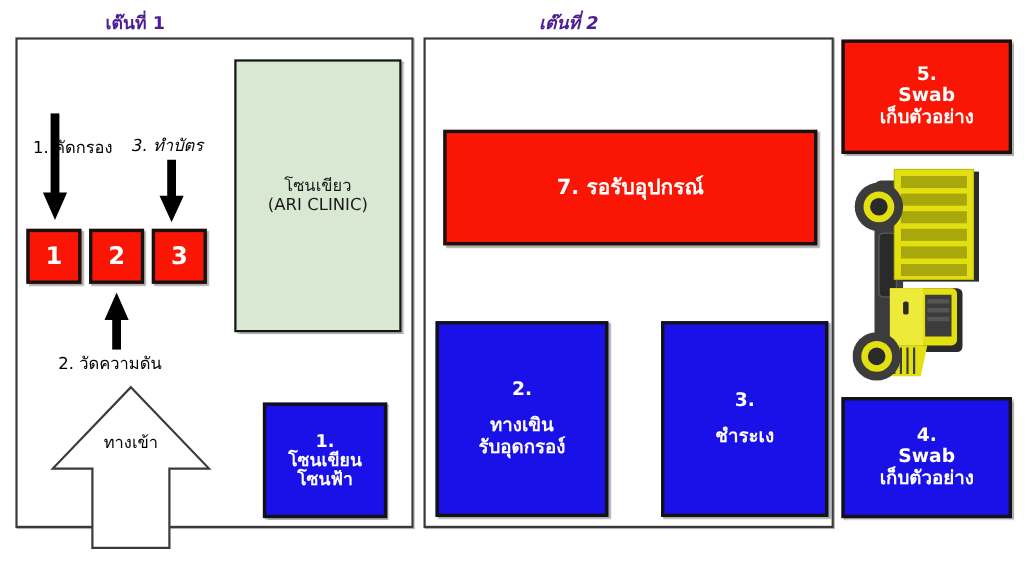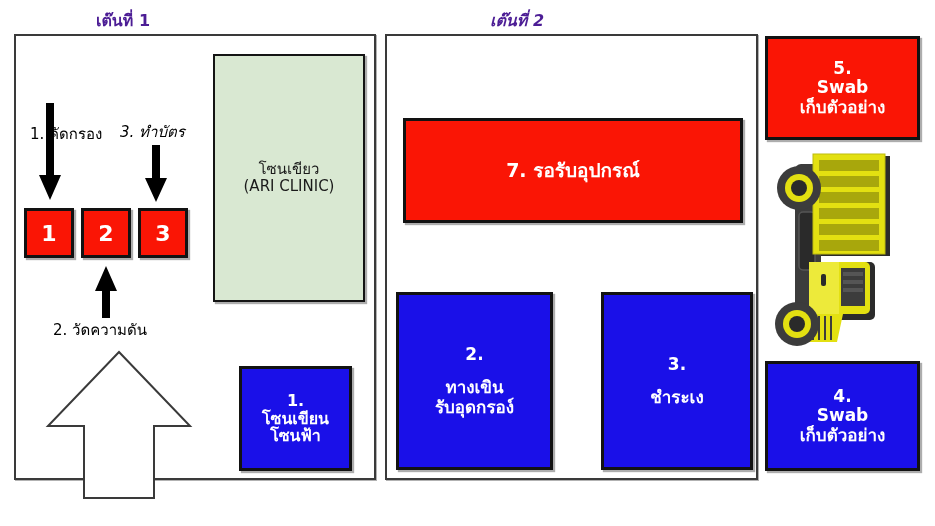--- a/index.html
+++ b/index.html
@@ -136,20 +136,21 @@
 
   <div class="box blue" style="left:239px; top:366px; width:113px; height:105px; font-size:16px;">
     <span class="ln">1.</span>
     <span class="ln">โซนเขียน</span>
     <span class="ln">โซนฟ้า</span>
   </div>
 
   <svg class="entrance" style="left:44px; top:348px;" width="150" height="155" viewBox="0 0 150 155">
     <path d="M75,4 L146,78 H110 V150 H40 V78 H4 Z" fill="#ffffff" stroke="#3a3a3a" stroke-width="2"></path>
   </svg>
+  <div class="entrance-label" style="left:44px; top:390px; width:150px;">ทางเข้า</div>
 
   <div class="box red" style="left:403px; top:118px; width:340px; height:105px; font-size:19px;">
     <span class="ln">7. รอรับอุปกรณ์</span>
   </div>
 
   <div class="box blue" style="left:396px; top:292px; width:157px; height:178px; font-size:17px;">
     <span class="ln" style="margin-bottom:14px;">2.</span>
     <span class="ln">ทางเขิน</span>
     <span class="ln">รับอุดกรอง์</span>
   </div>

